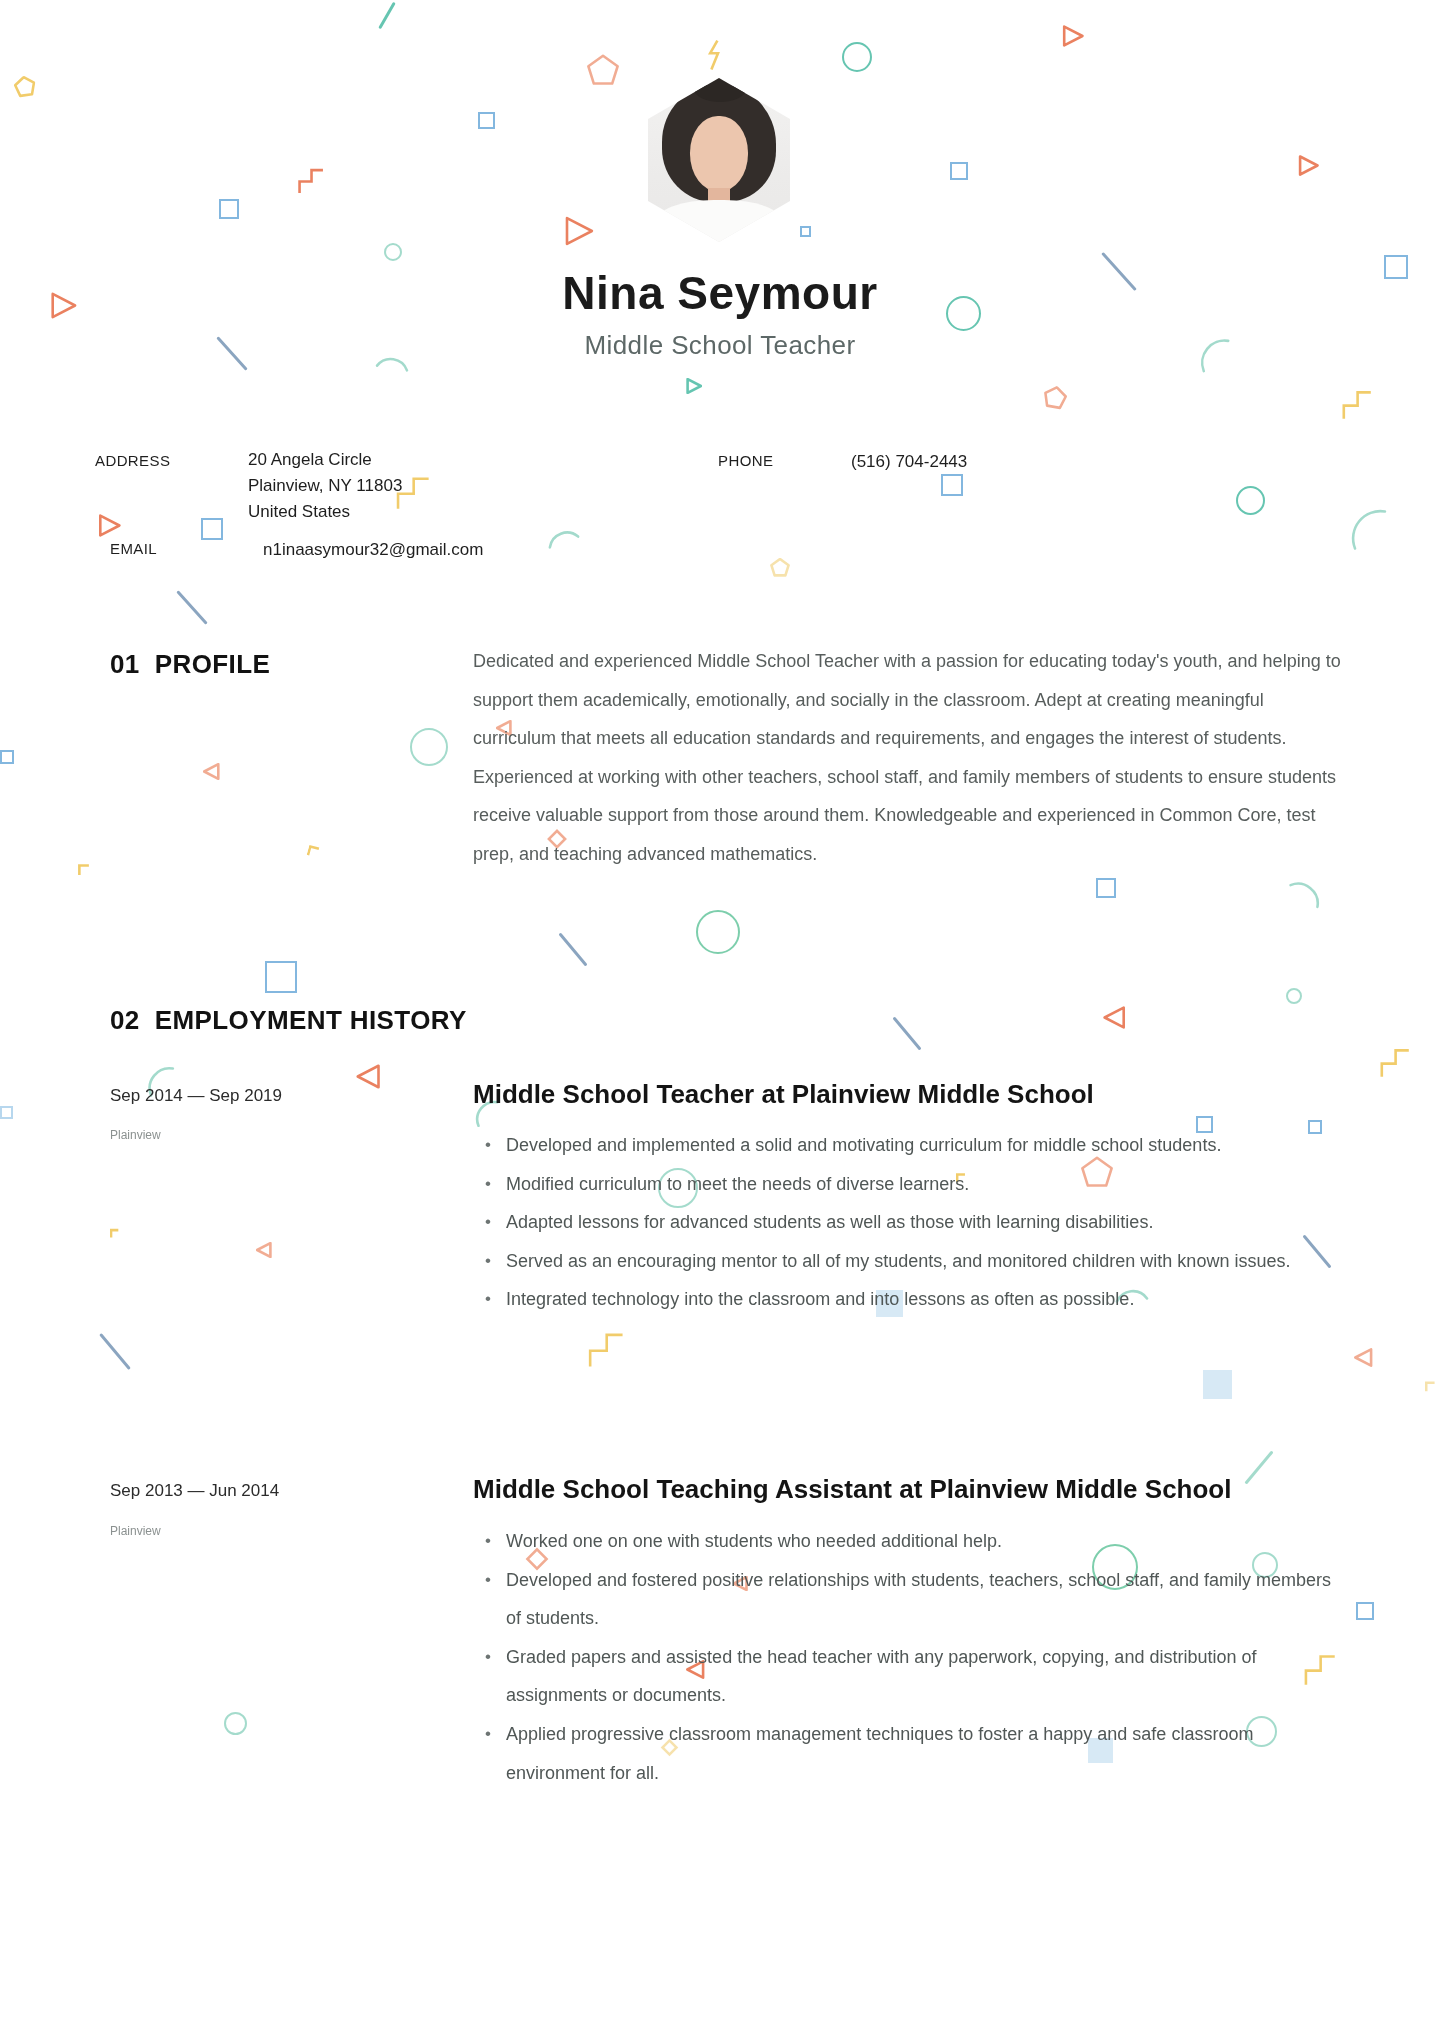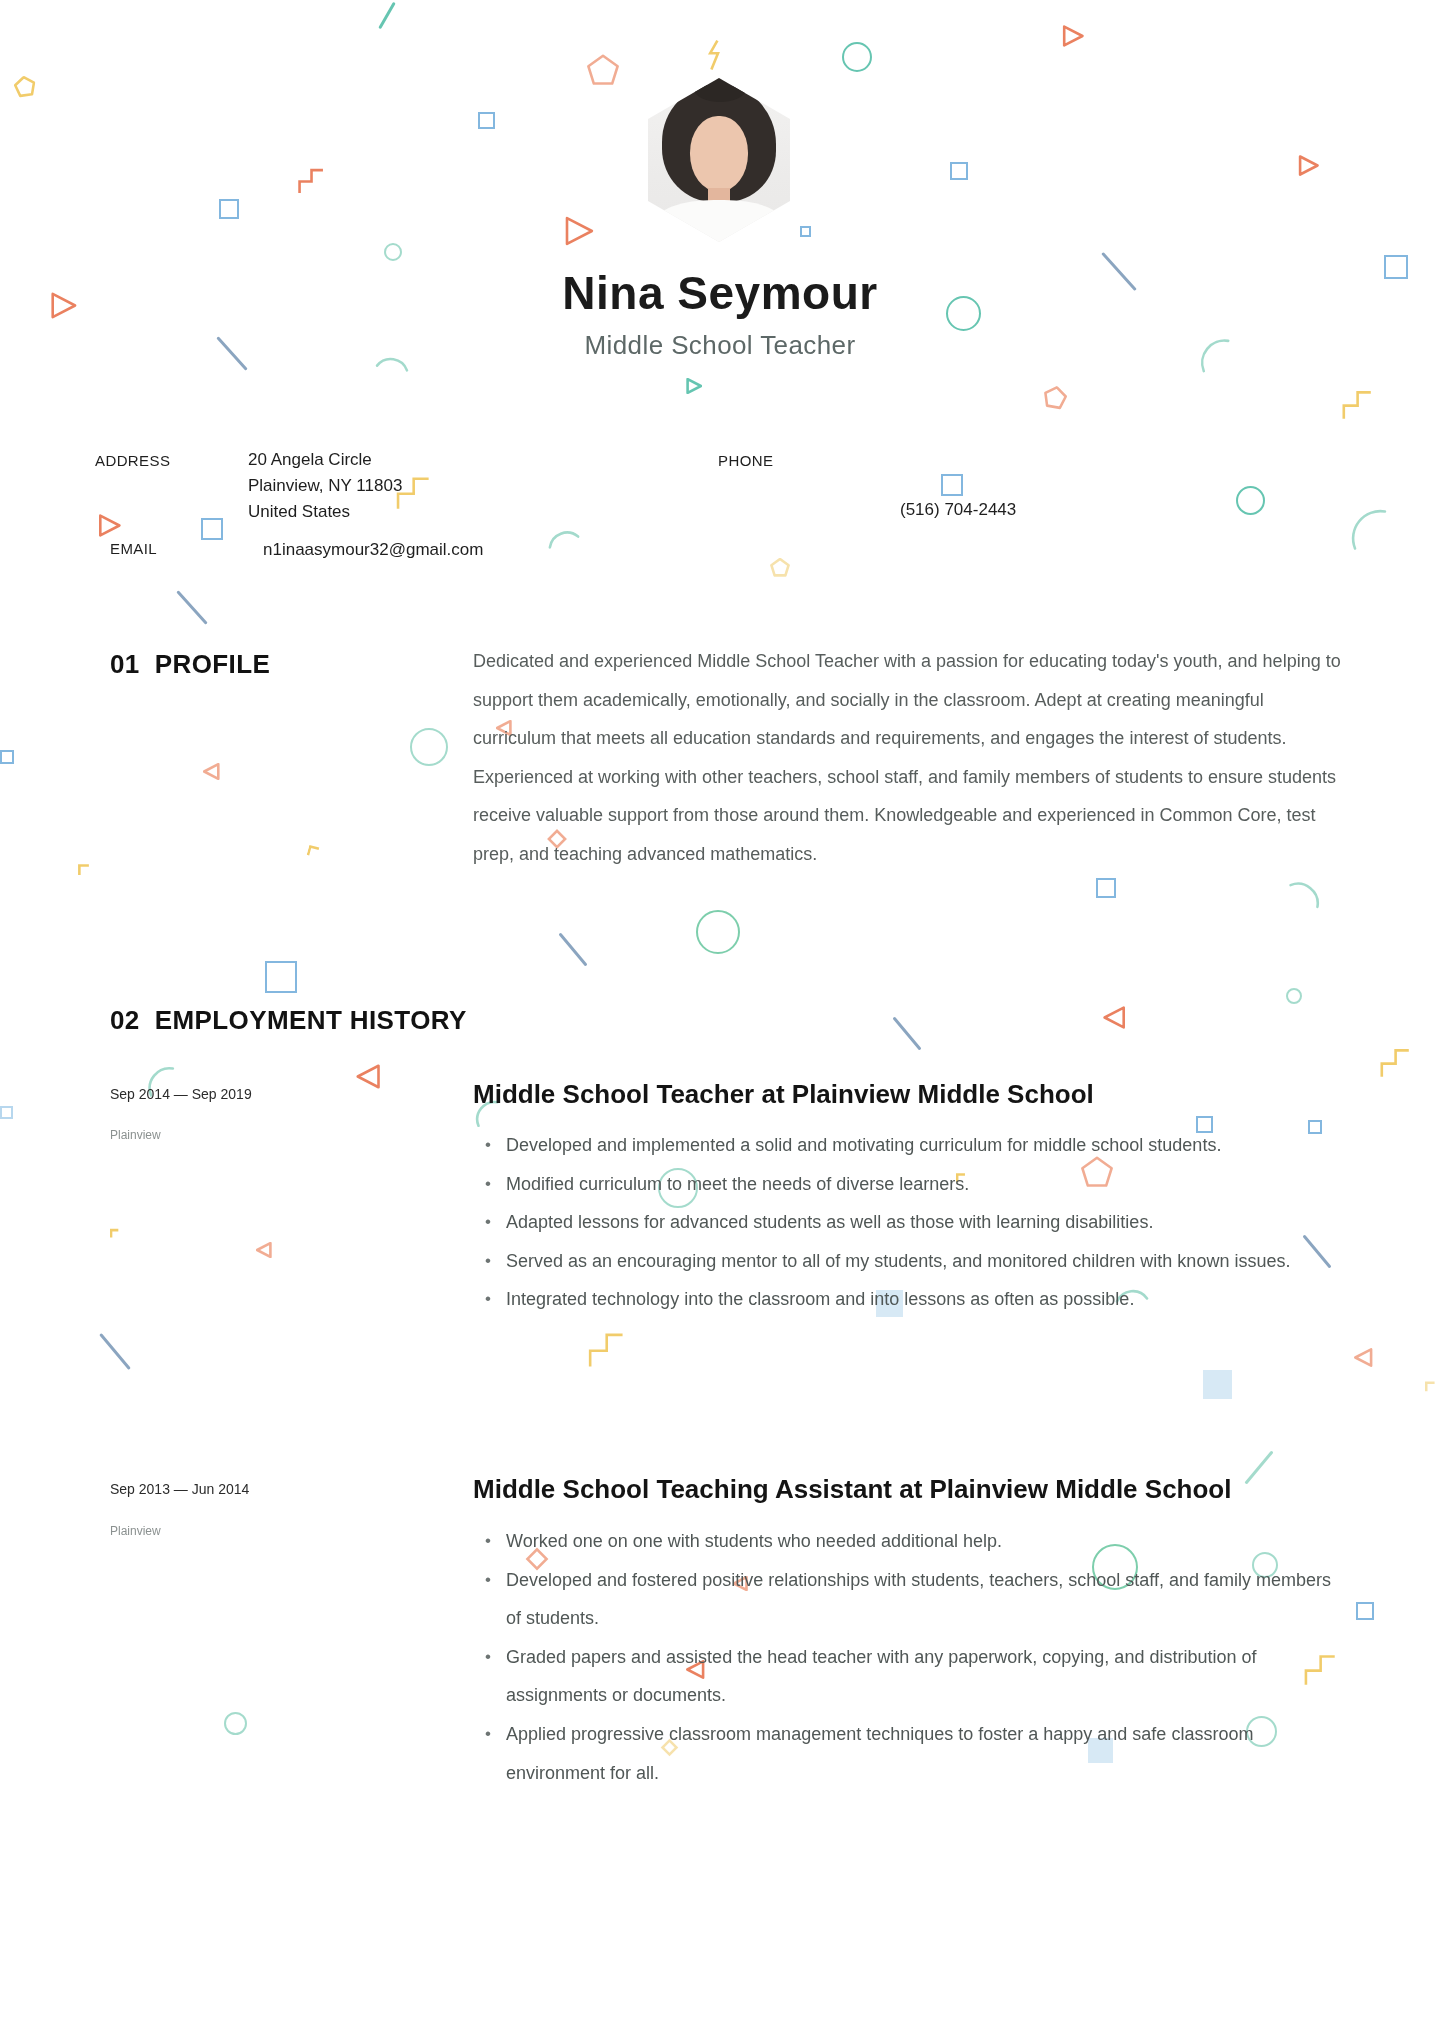--- a/index.html
+++ b/index.html
@@ -32,33 +32,33 @@
   .name { position:absolute; left:0; top:266px; width:100%; text-align:center;
     font-size:46px; font-weight:bold; color:#1b1b1b; letter-spacing:.5px; }
   .subtitle { position:absolute; left:0; top:330px; width:100%; text-align:center;
     font-size:26px; color:#5d6867; letter-spacing:.4px; }
   
   .clabel { position:absolute; font-size:15px; color:#1e1e1e; letter-spacing:.4px; }
   .cvalue { position:absolute; font-size:17px; color:#1e1e1e; line-height:26px; }
   #address-label { left:95px; top:452px; }
   #address-value { left:248px; top:447px; }
   #phone-label   { left:718px; top:452px; }
-  #phone-value   { left:900px; top:449px;margin-top:48px; }
+  #phone-value   { left:851px; top:449px; }
   #email-label   { left:110px; top:540px; }
   #email-value   { left:263px; top:537px; }
   
   .sec-heading { position:absolute; font-size:26px; font-weight:bold; color:#121212;
     letter-spacing:.4px; white-space:nowrap; }
   .sec-heading .num { margin-right:15px; }
   #profile-heading    { left:110px; top:649px; }
   #employment-heading { left:110px; top:1005px; }
   .profile-text { position:absolute; left:473px; top:642px; width:872px;
     font-size:18px; line-height:38.6px; color:#575d5c; }
   
-  .job-dates { position:absolute; font-size:14px; color:#2b2b2b; white-space:nowrap; }
+  .job-dates { position:absolute; font-size:17px; color:#2b2b2b; white-space:nowrap; }
   .job-loc   { position:absolute; font-size:12px; color:#8b9190; }
   .job-title { position:absolute; left:473px; font-size:26px; font-weight:bold;
     color:#141414; white-space:nowrap; }
   .job-bullets { position:absolute; left:473px; width:872px; list-style:none; }
   .job-bullets li { position:relative; padding-left:33px; font-size:18px;
     line-height:38.6px; color:#505756; }
   .job-bullets li::before { content:"•"; position:absolute; left:12px; top:0;
     color:#6d7473; font-size:17px; }
   #job0-dates { left:110px; top:1086px; }
   #job0-loc   { left:110px; top:1128px; }

